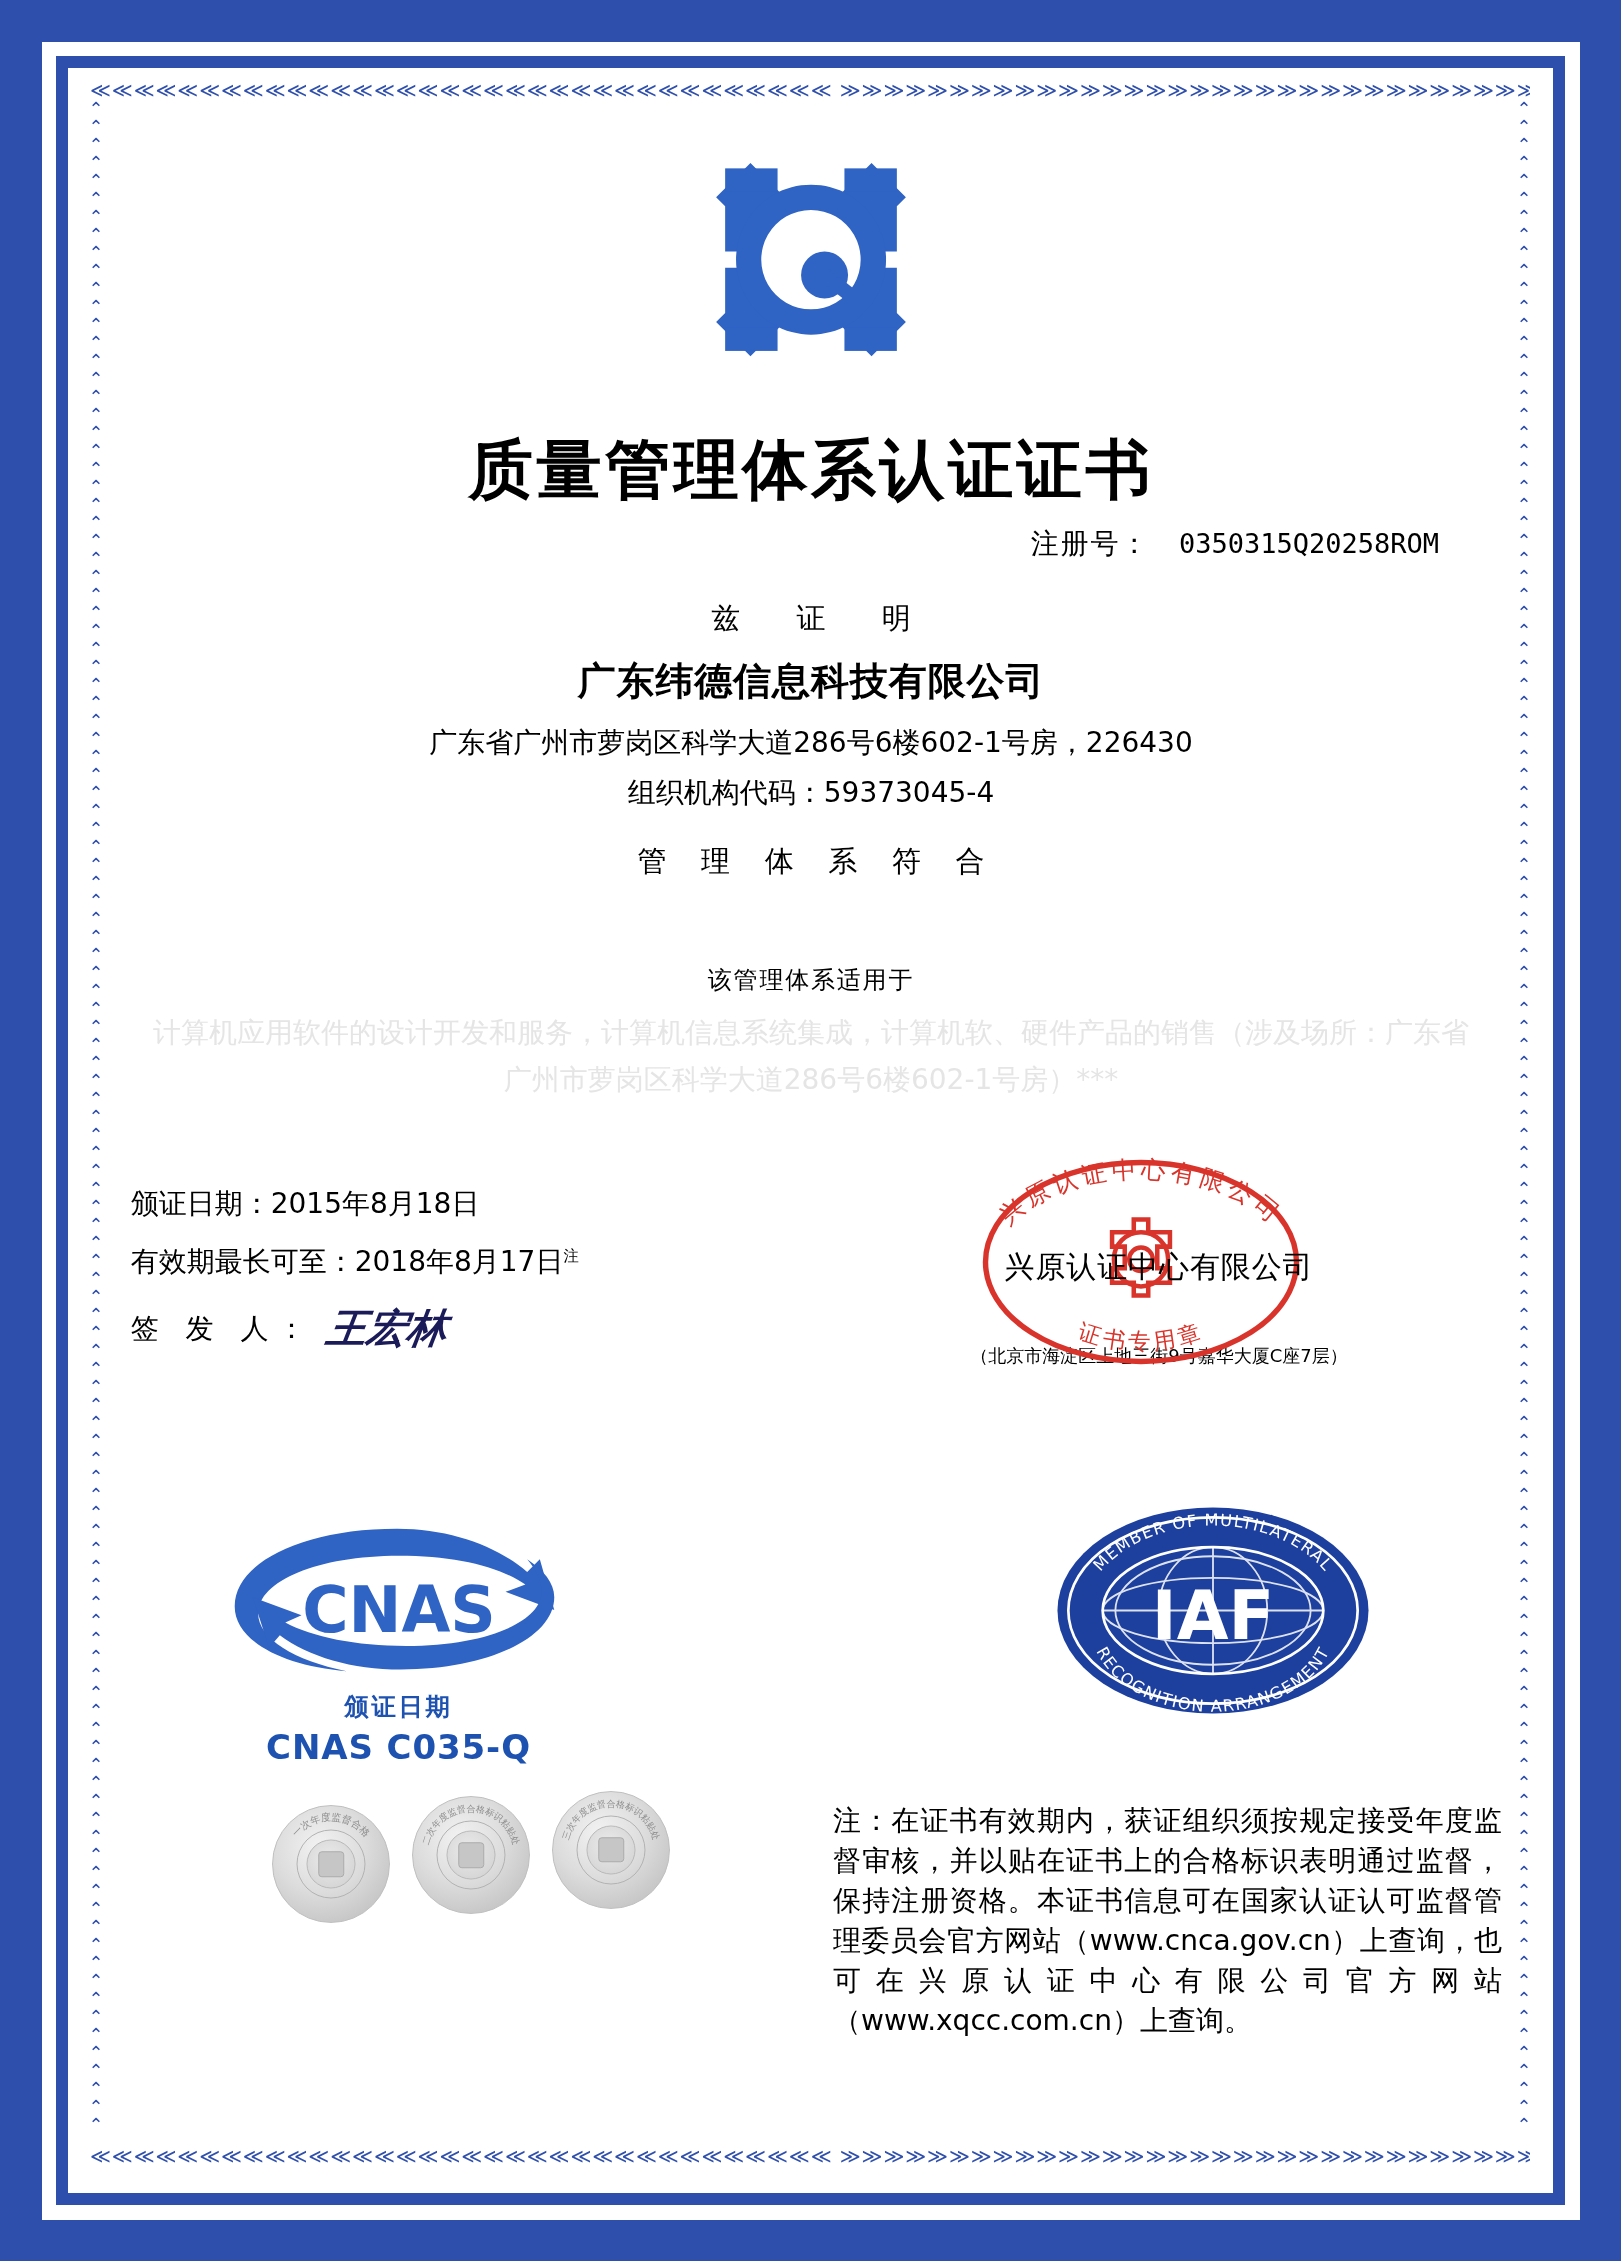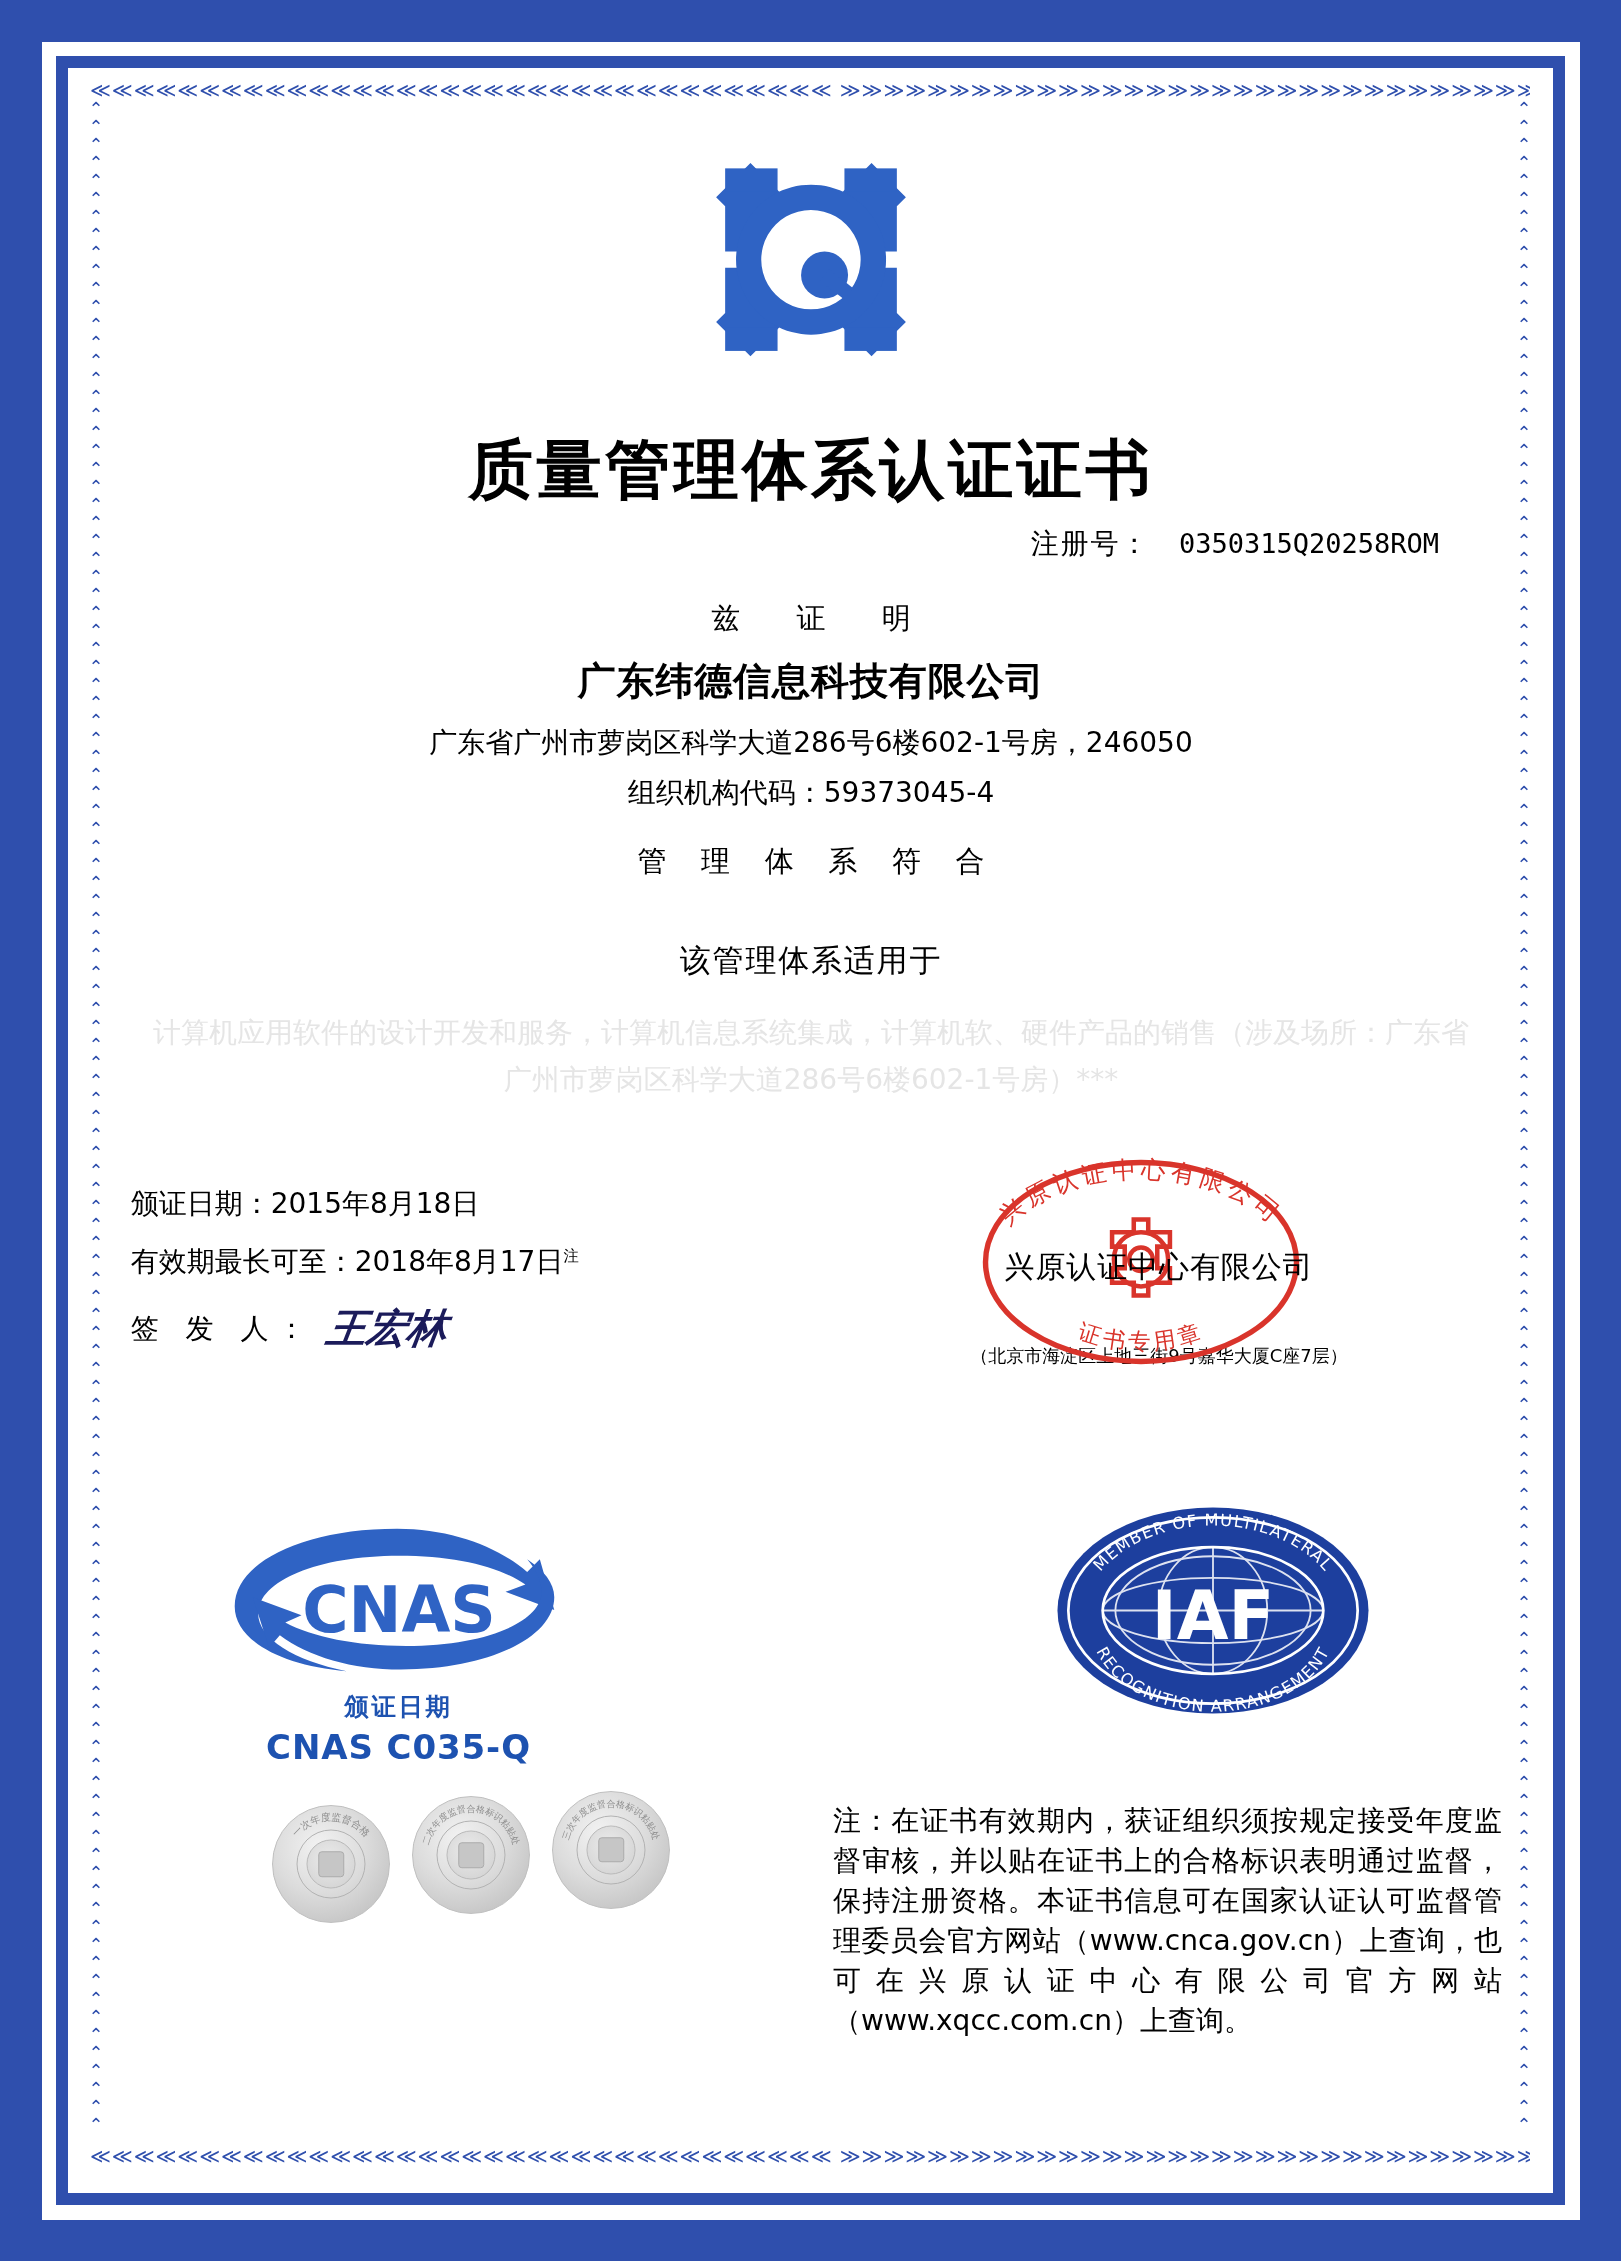--- a/index.html
+++ b/index.html
@@ -134,21 +134,21 @@
     color: #000;
     font-family: "DejaVu Sans", "Liberation Sans", sans-serif;
   }
 
   .hereby      { top: 481px; font-size: 29px; letter-spacing: 23.5px; text-indent: 23.5px; }
   .company     { top: 538px; font-size: 38px; font-weight: bold; letter-spacing: 0.9px; }
   .address     { top: 606px; font-size: 28px; }
   .orgcode     { top: 656px; font-size: 28px; }
   .conform     { top: 724px; font-size: 29px; letter-spacing: 12.7px; text-indent: 12.7px; }
   .standard    { top: 778px; font-size: 31px; font-family: "DejaVu Sans Mono", monospace; letter-spacing: 0.9px;}
-  .scope-head  { top: 822px; font-size: 31px; letter-spacing: 1.8px; }
+  .scope-head  { top: 846px; font-size: 24px; letter-spacing: 1.8px; }
 
   .scope-body {
     position: absolute;
     left: 27px; top: 891px;
     width: 1332px;
     text-align: center;
     font-size: 28px;
     line-height: 47px;
     color: #e5e5e5;
     font-family: "DejaVu Sans", "Liberation Sans", sans-serif;
@@ -344,21 +344,21 @@
 
     <div class="cert-title">质量管理体系认证证书</div>
 
     <div class="reg-line">
       <span class="reg-label">注册号：</span>
       <span class="reg-value">0350315Q20258ROM</span>
     </div>
 
     <div class="ctr company">广东纬德信息科技有限公司</div>
     <div class="ctr hereby">兹 证 明</div>
-    <div class="ctr address">广东省广州市萝岗区科学大道286号6楼602-1号房，246050</div>
+    <div class="ctr address">广东省广州市萝岗区科学大道286号6楼602-1号房，226430</div>
     <div class="ctr orgcode">组织机构代码：59373045-4</div>
     <div class="ctr conform">管 理 体 系 符 合</div>
     <div class="ctr scope-head">该管理体系适用于</div>
     <div class="scope-body">计算机应用软件的设计开发和服务，计算机信息系统集成，计算机软、硬件产品的销售（涉及场所：广东省广州市萝岗区科学大道286号6楼602-1号房）***</div>
 
     <div class="dates">
       <div class="date-row">颁证日期：2015年8月18日</div>
       <div class="date-row">
         <span>有效期最长可至：2018年8月17日</span><span class="sup">注</span>
       </div>

